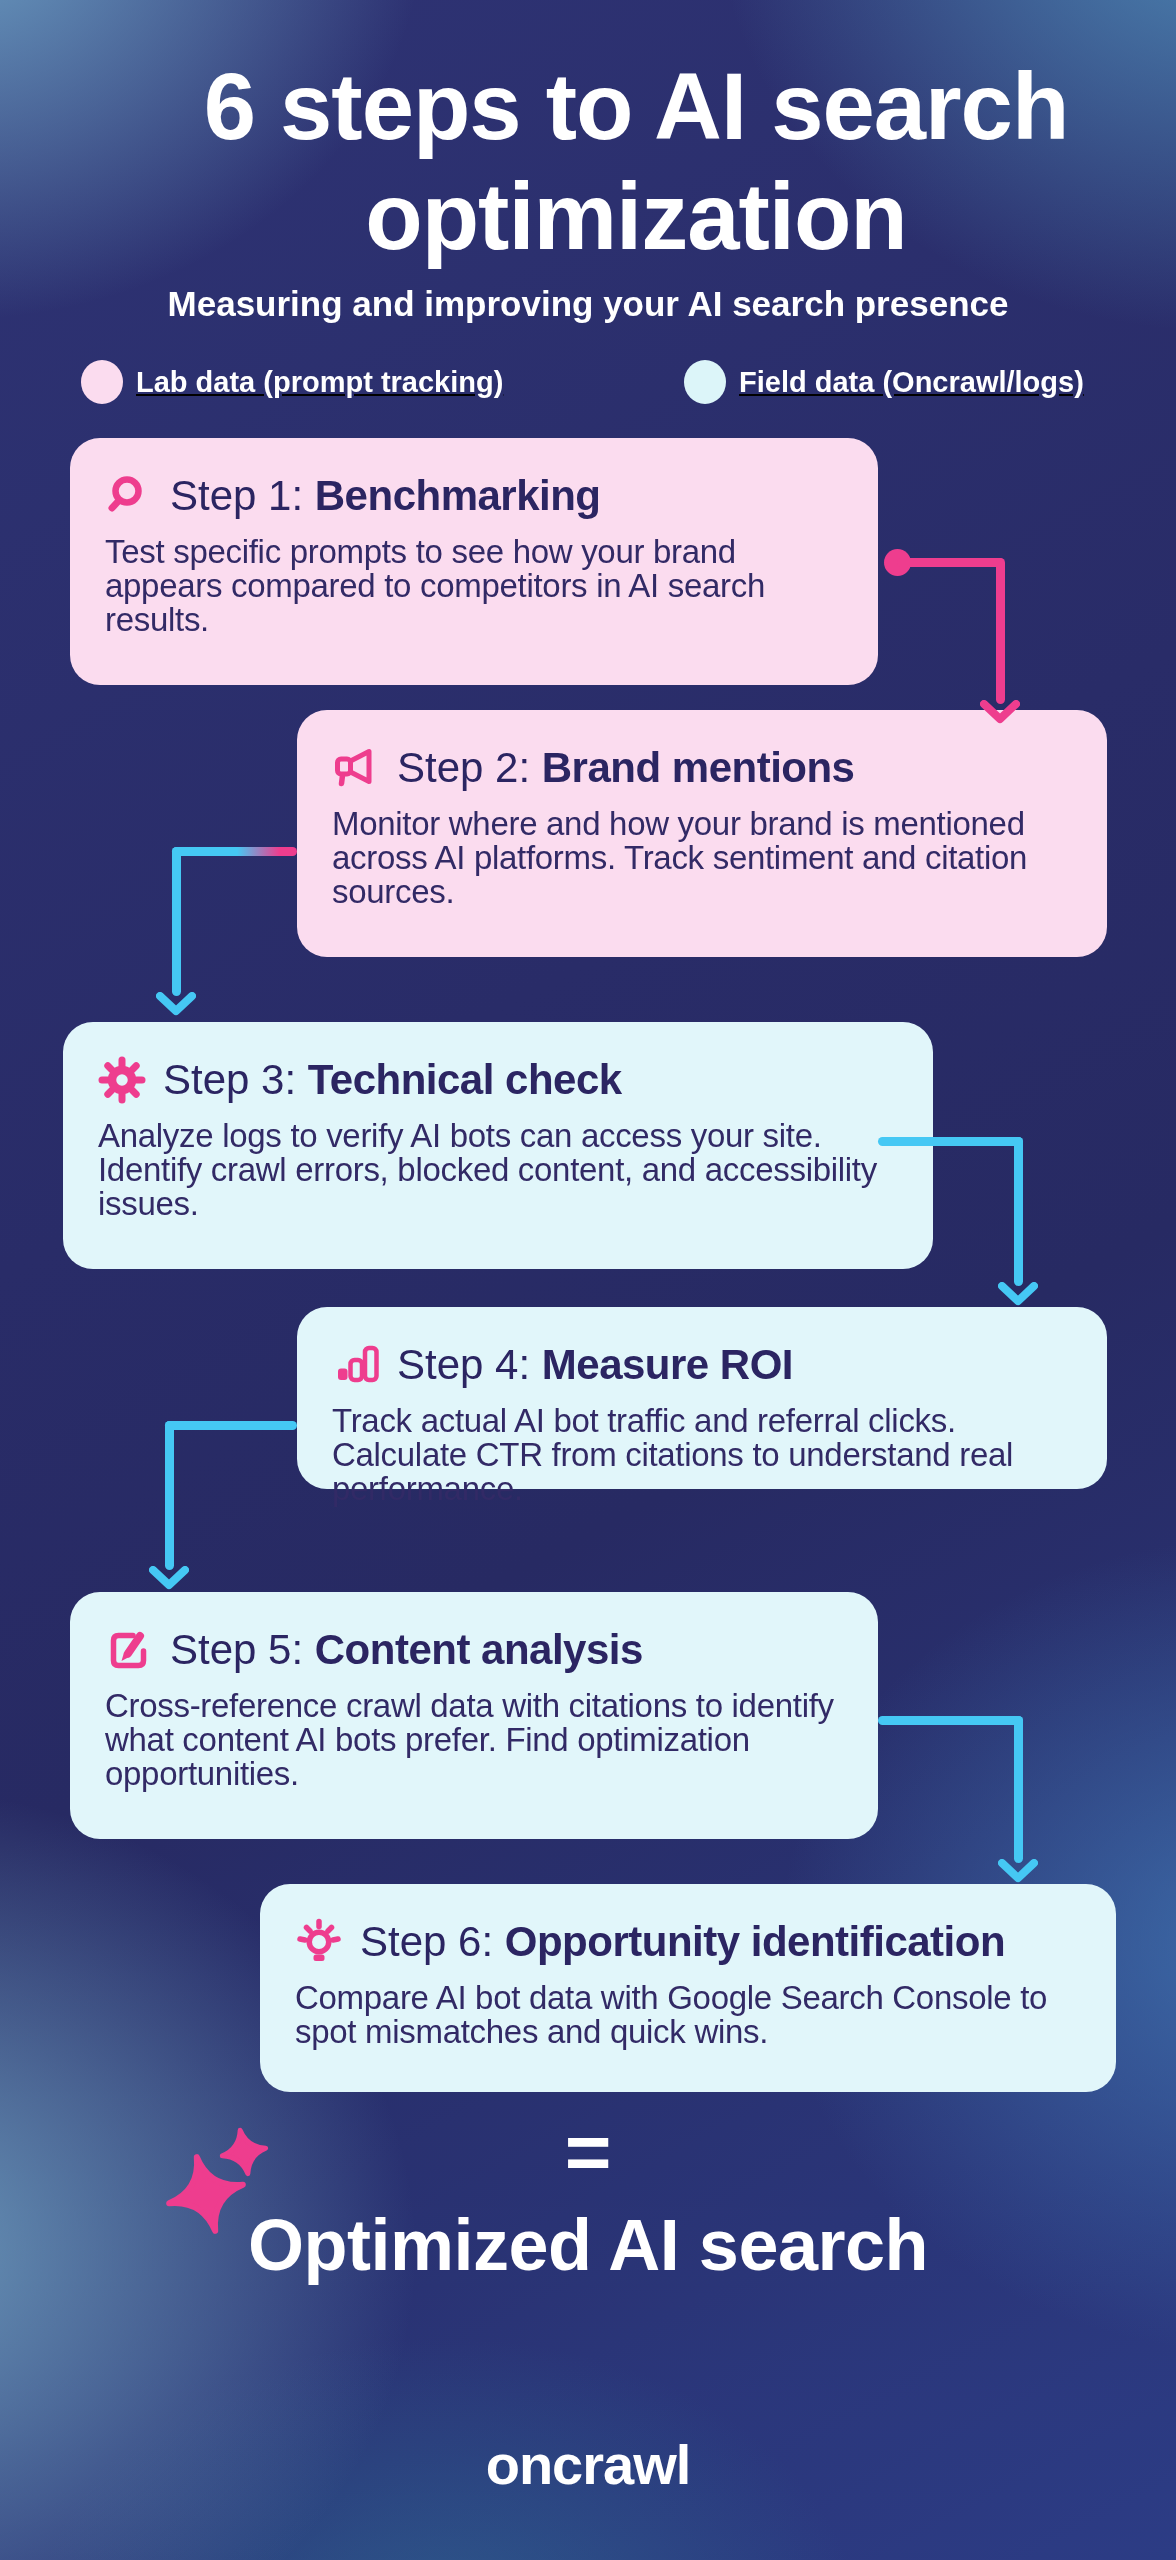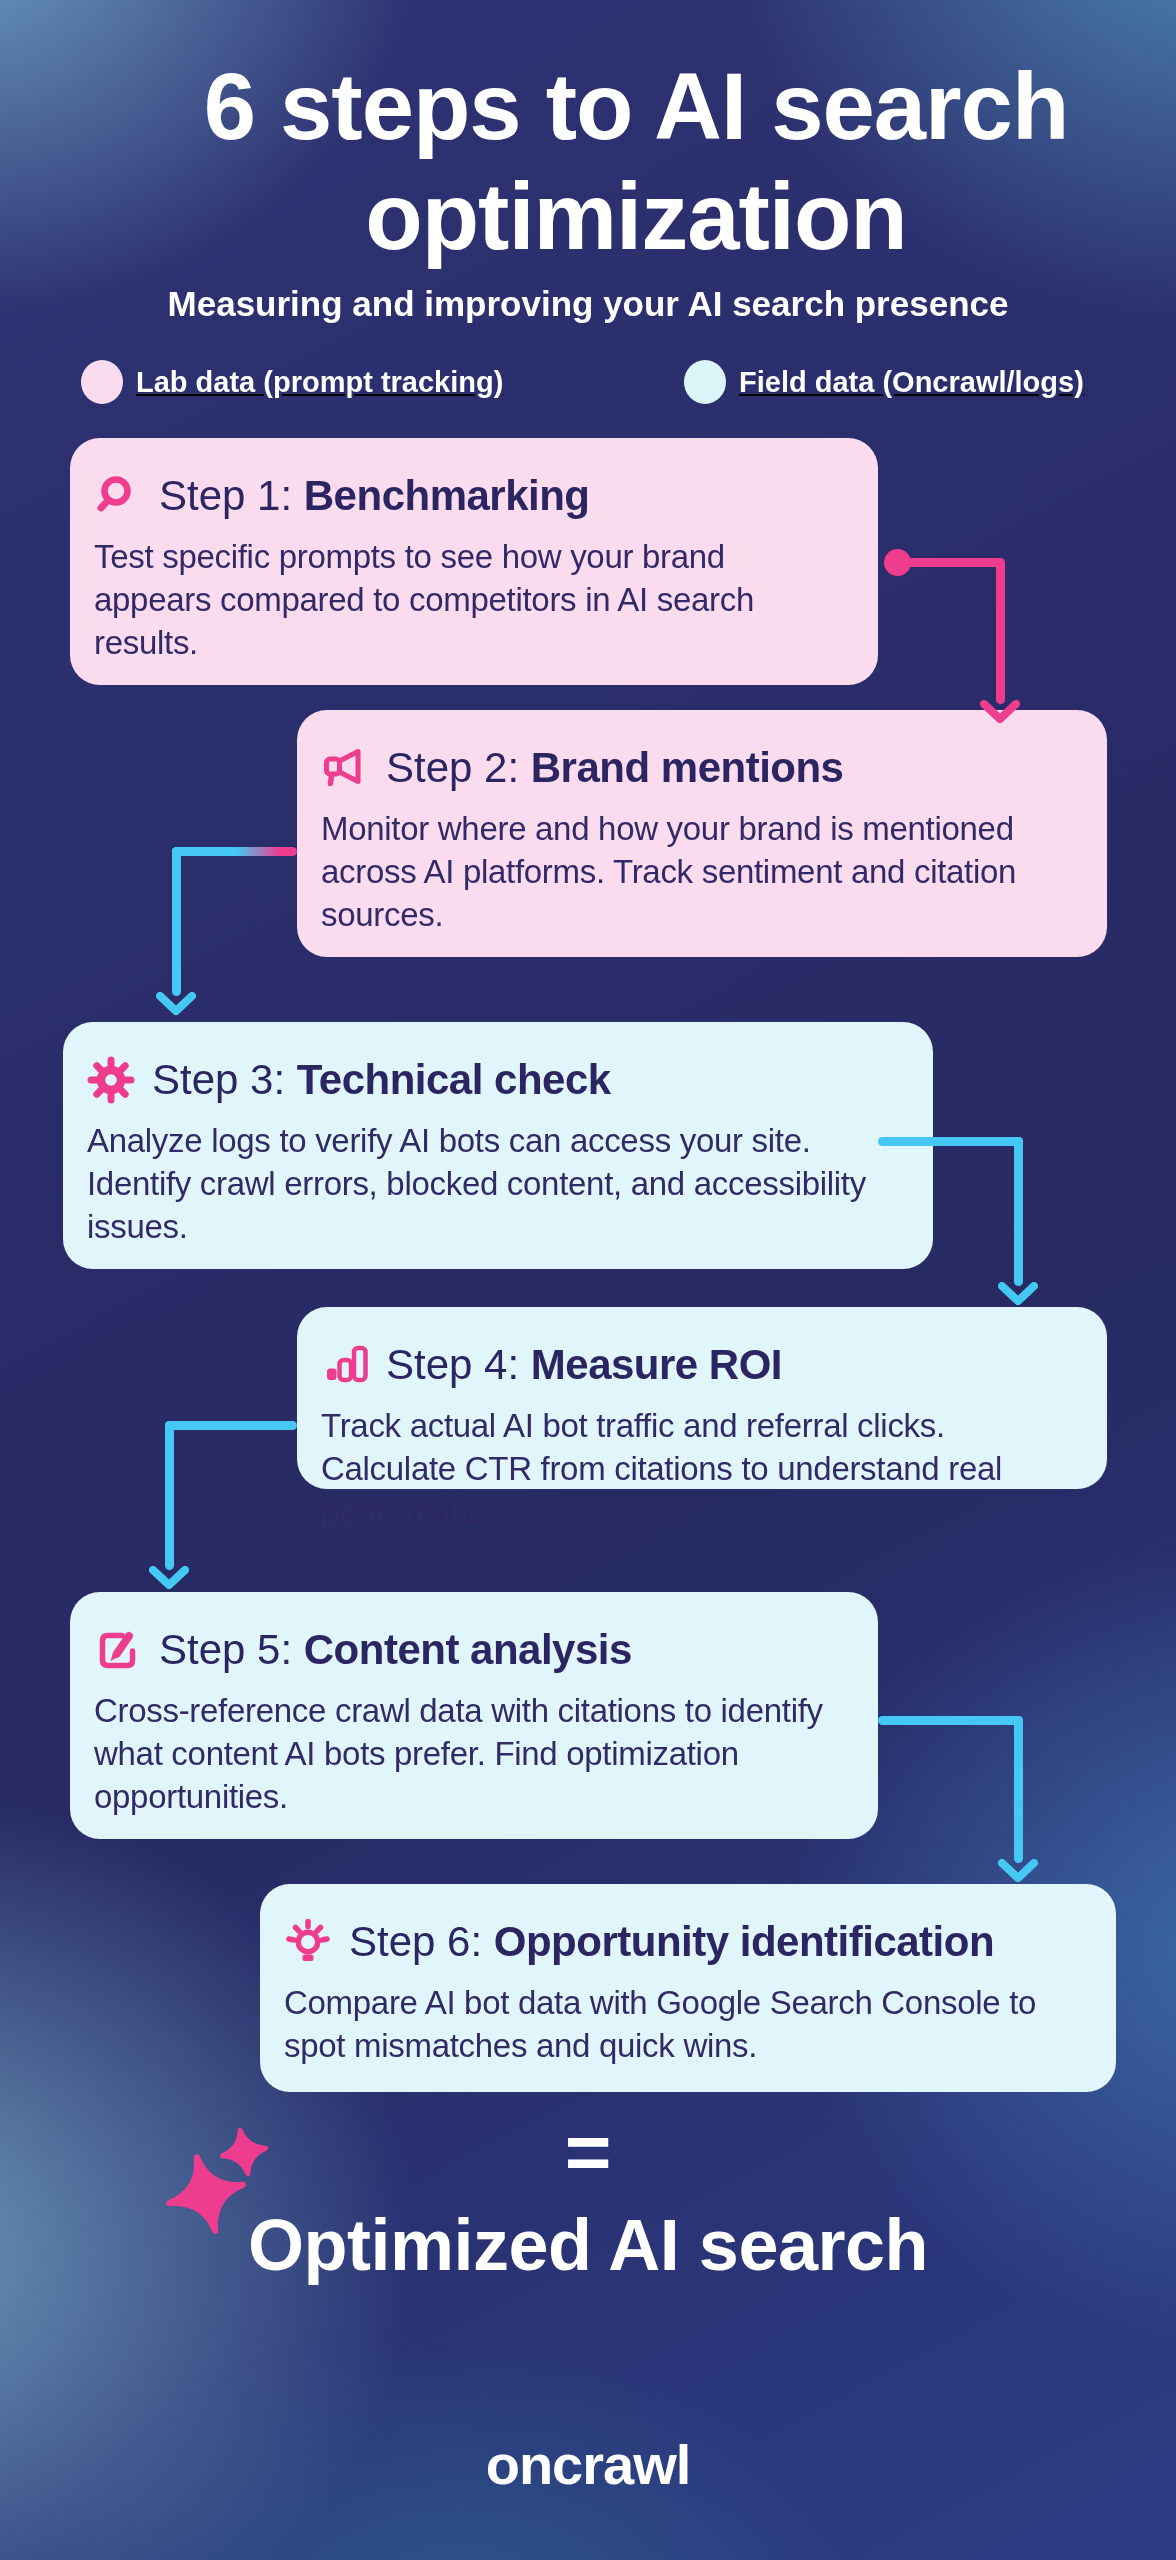--- a/index.html
+++ b/index.html
@@ -31,37 +31,37 @@
   
   .legend-item{ position:absolute; display:flex; align-items:center; gap:13px;text-decoration:underline; }
   .legend-item.lab   { left:81px;  top:360px; }
   .legend-item.field { left:684px; top:360px; }
   .legend-dot{ width:42px; height:44px; border-radius:50%; }
   .legend-dot.lab   { background:#fbdcef; }
   .legend-dot.field { background:#dcf5f9; }
   .legend-label{ color:#ffffff; font-weight:700; font-size:29px; }
 
   
-  .card{ position:absolute; border-radius:30px; padding:34px 36px 0 24px; }
+  .card{ position:absolute; border-radius:30px; padding:34px 36px 0 35px; }
   .card.pink{ background:#fbdcef; }
   .card.cyan{ background:#e1f6fa; }
   .card1{ left:70px;  top:438px;  width:808px; height:247px; }
   .card2{ left:297px; top:710px;  width:810px; height:247px; }
   .card3{ left:63px;  top:1022px; width:870px; height:247px; }
   .card4{ left:297px; top:1307px; width:810px; height:182px; }
   .card5{ left:70px;  top:1592px; width:808px; height:247px; }
   .card6{ left:260px; top:1884px; width:856px; height:208px; }
 
   .card-head{ display:flex; align-items:center; gap:17px; }
   .card-head .icon{ width:48px; height:48px; flex:0 0 48px; }
   .card-title{ font-size:42px; color:#2b2562; white-space:nowrap; }
   .card-title .prefix{ font-weight:400; }
   .card-title .name{ font-weight:800; letter-spacing:-0.5px; }
   .card-body{
-    margin-top:15px; font-size:33px; line-height:43px;
+    margin-top:15px; font-size:33px; line-height:34px;
     font-weight:500; color:#322a66; letter-spacing:-0.3px;
   }
 
   
   .conn{ position:absolute; }
   .dot-pink{ width:27px; height:27px; border-radius:50%; background:#ee3d8e; }
   .hline,.vline{ position:absolute; border-radius:5px; }
   .pink-bg{ background:#ee3d8e; }
   .cyan-bg{ background:#45c8f4; }
   .fade-bg{ background:linear-gradient(90deg,#45c8f4 0%, #45c8f4 52%, #ee3d8e 86%); }

